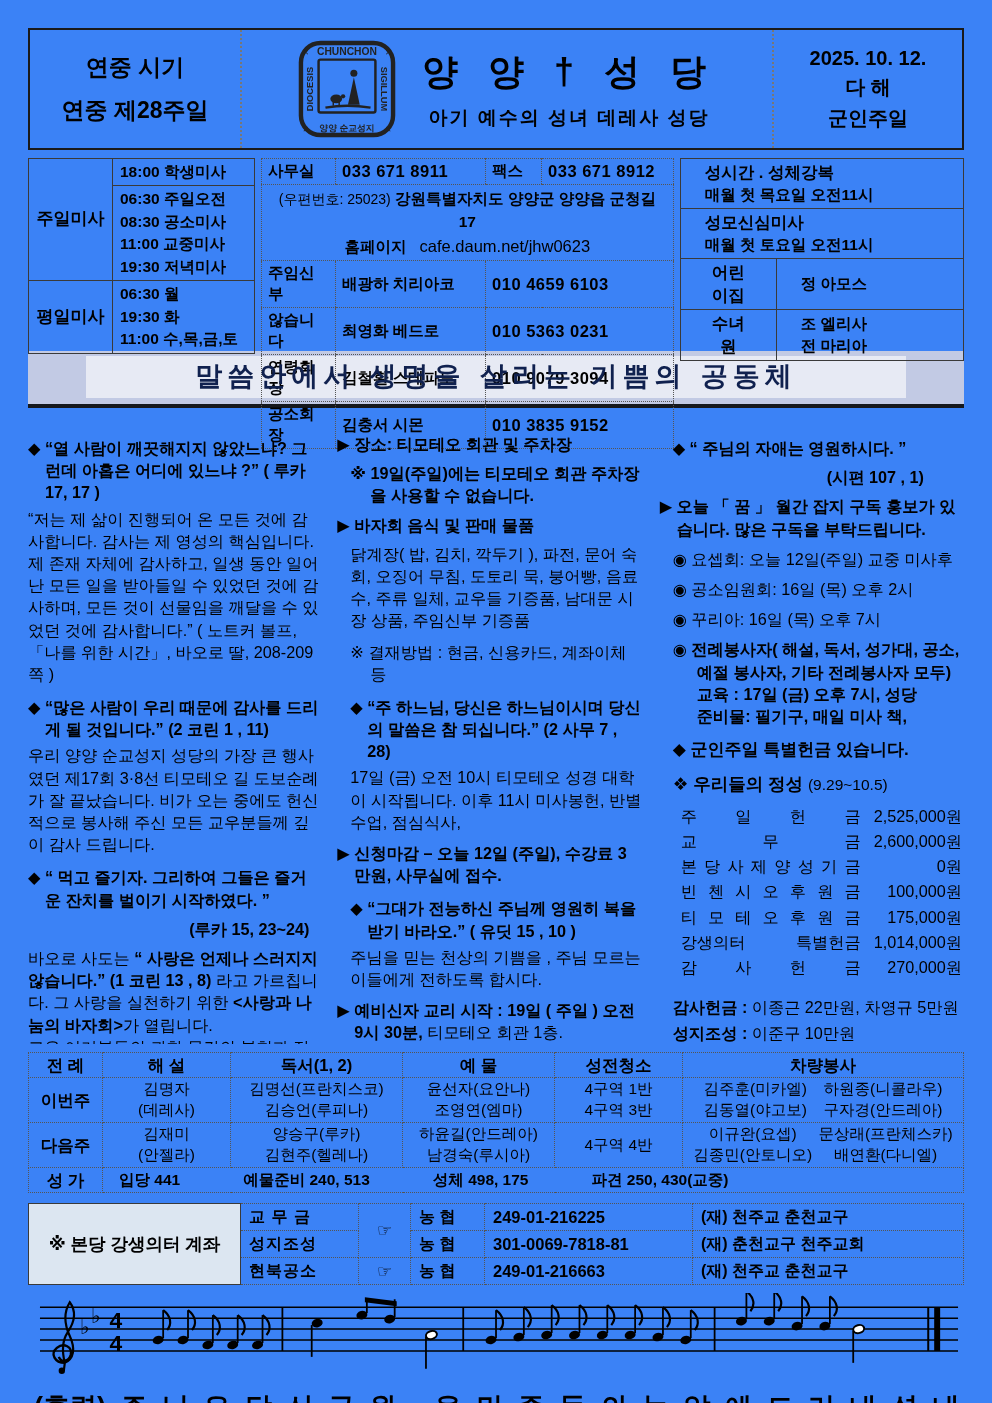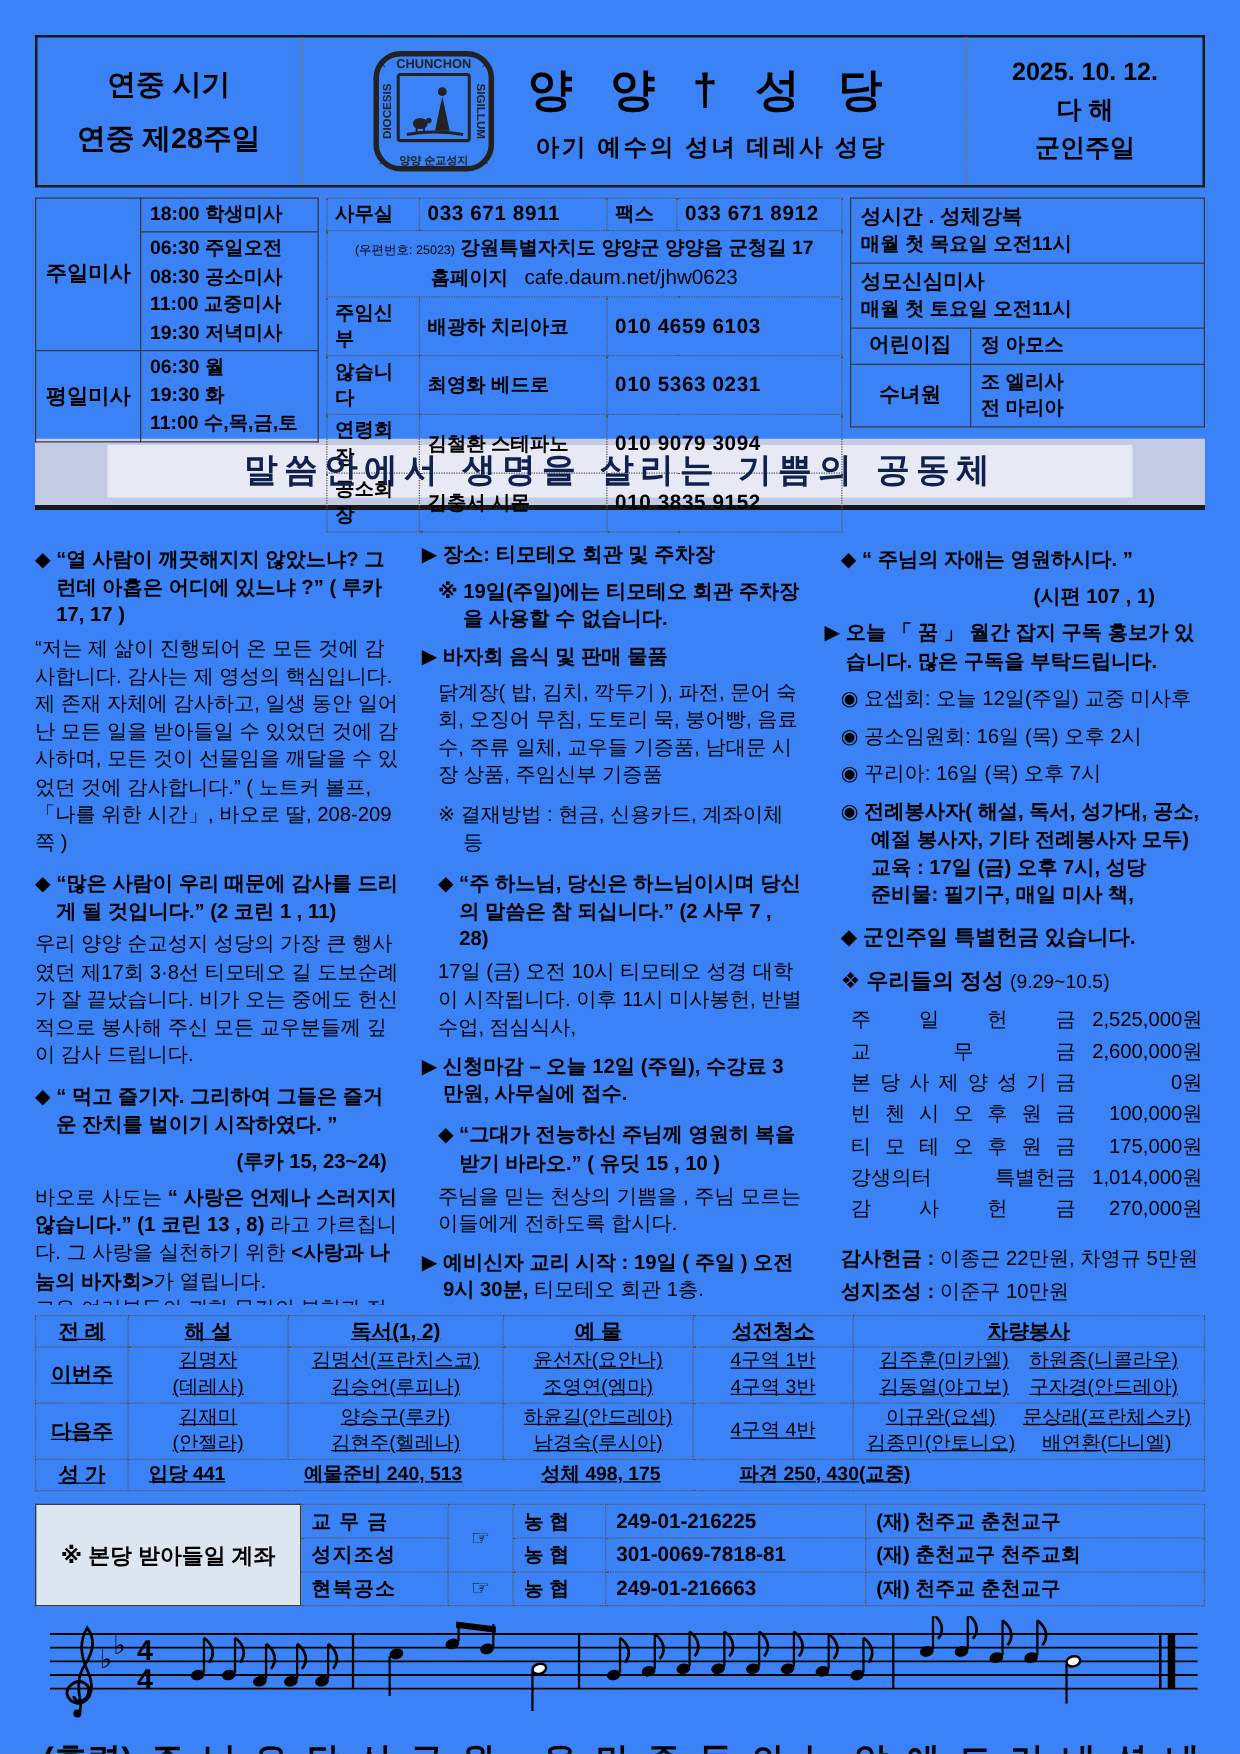--- a/index.html
+++ b/index.html
@@ -22,25 +22,25 @@
   .mass { width:230px; height:100%; }
   .mass td { border:1.5px solid #3a3a3a; padding:2px 7px; font-size:15.5px; font-weight:600; line-height:1.45; }
   .mass .lbl { width:84px; text-align:center; font-size:17px; font-weight:700;margin-left:16px; }
   .pre { white-space:pre-line; }
 
   .contact { width:418px; height:100%; border:1.5px dotted #555; }
   .contact td { border-bottom:1.5px dotted #555; border-left:1.5px dotted #555; padding:2px 6px; font-size:15.5px; font-weight:700; }
   .contact td:first-child { border-left:none; }
   .contact .ph { font-size:16.5px; letter-spacing:0.5px; }
   .contact .addr-cell { text-align:center; font-size:15.5px; line-height:1.5; }
-  .postal { font-size:10px; font-weight:400; }
+  .postal { font-size:14px; font-weight:400; }
   .hp { font-weight:400; font-size:16.5px; }
 
   .info { width:288px; height:100%; }
-  .info td { border:1.5px solid #3a3a3a; padding:2px 8px; font-size:15.5px; font-weight:600; line-height:1.4; }
+  .info td { border:1.5px solid #3a3a3a; padding:2px 24px; font-size:15.5px; font-weight:600; line-height:1.4; }
   .info .ttl { font-weight:700; font-size:16.5px; }
   .info .ilbl { width:96px; text-align:center; font-weight:700; font-size:16.5px; }
 
   
   .banner { margin-top:9px; background:#c2cae4; border-bottom:4px solid #15181d; padding:5px 58px 6px; }
   .banner-inner { background:#e7eaf4; text-align:center; font-size:27px; font-weight:700; color:#10214f; letter-spacing:5px; padding:2px 0 4px; font-family:"DejaVu Serif",serif; }
 
   
   .cols { display:flex; gap:31px; margin-top:18px; height:618px; overflow:hidden; }
   .col { width:302px; font-size:16.2px; line-height:1.37; }
@@ -57,21 +57,21 @@
   .offer { margin-top:12px; }
   .offer-title { font-weight:700; font-size:17.5px; margin:12px 0 6px; }
   .offer-title .period { font-weight:400; font-size:15.5px; }
   .orow { display:flex; justify-content:space-between; padding:1.5px 2px 1.5px 8px; }
   .o-label { width:180px; text-align:justify; text-align-last:justify; }
   .thanks { margin-top:16px; }
   .thanks p { margin:4px 0; }
 
   
   .sched { width:936px; margin-top:8px; font-size:15.5px; text-align:center; }
-  .sched td { border:1.5px dotted #555; padding:1px 4px; line-height:1.35;text-decoration:underline; }
+  .sched td { border:1.5px dotted #555; padding:1px 4px; line-height:1.35; }
   .sched .hd { font-weight:700; font-size:16.5px; }
   .sched .rl { font-weight:700; font-size:16.5px; width:74px; }
   .drv { display:flex; justify-content:space-evenly; }
   .hymns { display:flex; gap:63px; padding-left:12px; font-weight:600; }
   .hymn-cell { text-align:left; }
 
   
   .acct { width:936px; margin-top:10px; font-weight:700; font-size:16px; }
   .acct td { border:1.5px dotted #555; padding:2.5px 8px; }
   .acct-label { background:#dce6f1; width:212px; text-align:center; font-size:17.5px; border:1.5px solid #3a3a3a !important; }
@@ -353,21 +353,21 @@
           <span>파견 250, 430(교중)</span>
         </div>
       </td>
     </tr>
   </tbody>
     </table>
 
   <table class="acct">
     <tbody>
         <tr>
-      <td class="acct-label" rowspan="3">※ 본당 받아들일 계좌</td>
+      <td class="acct-label" rowspan="3">※ 본당 강생의터 계좌</td>
       <td class="nm">교 무 금</td>
       <td class="hand" rowspan="2">☞</td>
       <td class="bk">농  협</td>
       <td class="num">249-01-216225</td>
       <td>(재) 천주교 춘천교구</td>
     </tr>
     <tr>
       <td class="nm">성지조성</td>
       <td class="bk">농  협</td>
       <td class="num">301-0069-7818-81</td>

